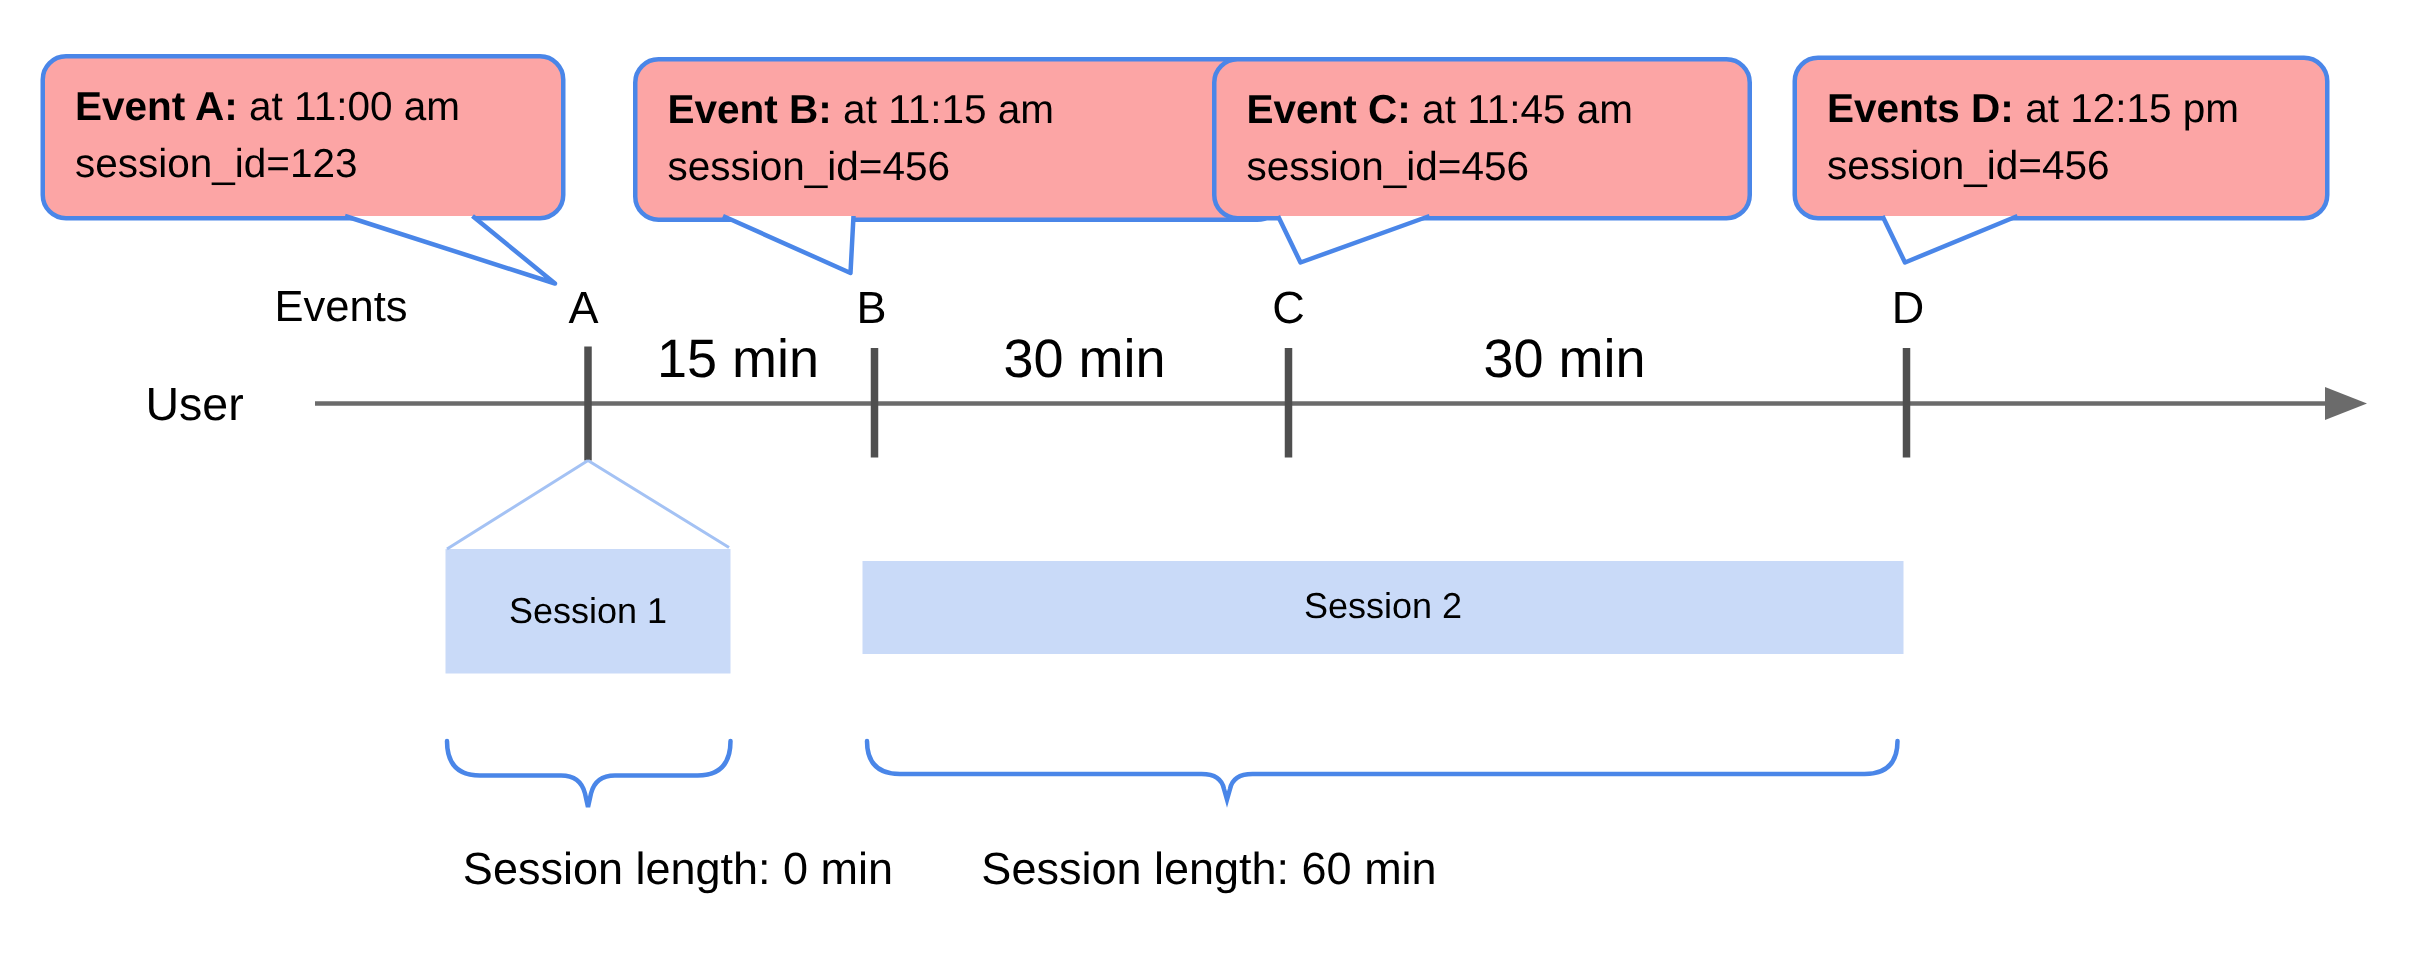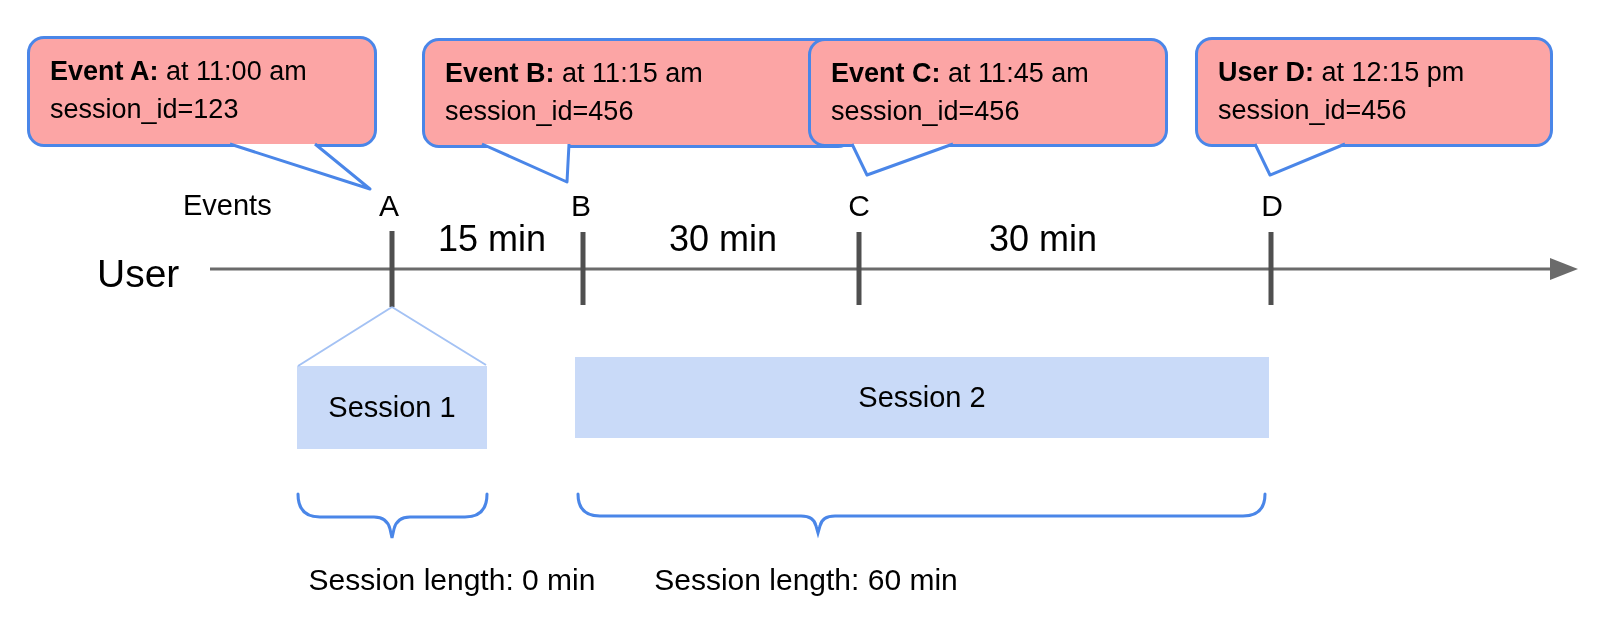--- a/index.html
+++ b/index.html
@@ -14,26 +14,26 @@
     border-radius:17px;box-sizing:border-box;
     padding:13px 0 0 20px;font-size:27px;line-height:38px;white-space:nowrap;
   }
   .event-title{font-weight:bold;}
   .event-time{margin-left:0.28em;}
   .event-session{display:block;}
   
   .tick-label{position:absolute;top:189px;font-size:30px;transform:translateX(-50%);}
   .interval-label{position:absolute;top:218px;font-size:36px;transform:translateX(-50%);}
   .events-label{position:absolute;left:183px;top:189px;font-size:29px;}
-  .user-label{position:absolute;left:97px;top:252px;font-size:39px;}
+  .user-label{position:absolute;left:97px;top:252px;font-size:31px;}
   
   .session-box{
     position:absolute;background:#c9daf8;
     display:flex;align-items:center;justify-content:center;
-    font-size:29px;
+    font-size:24px;
   }
   .length-label{position:absolute;top:563px;font-size:30px;transform:translateX(-50%);white-space:nowrap;}
   svg.overlay{position:absolute;left:0;top:0;pointer-events:none;}
 </style>
 </head>
 <body>
 
 <div class="canvas">
 
   <div class="bubble" style="left:27px;top:36px;width:350px;height:111px;">
@@ -45,40 +45,40 @@
     <span><span class="event-title">Event B:</span><span class="event-time">at 11:15 am</span></span>
     <span class="event-session">session_id=456</span>
   </div>
 
   <div class="bubble" style="left:808px;top:38px;width:360px;height:109px;">
     <span><span class="event-title">Event C:</span><span class="event-time">at 11:45 am</span></span>
     <span class="event-session">session_id=456</span>
   </div>
 
   <div class="bubble" style="left:1195px;top:37px;width:358px;height:110px;">
-    <span><span class="event-title">User D:</span><span class="event-time">at 12:15 pm</span></span>
+    <span><span class="event-title">Events D:</span><span class="event-time">at 12:15 pm</span></span>
     <span class="event-session">session_id=456</span>
   </div>
 
   <div class="events-label">Events</div>
   <div class="user-label">User</div>
 
   <div class="tick-label" style="left:389px;">A</div>
   <div class="tick-label" style="left:581px;">B</div>
   <div class="tick-label" style="left:859px;">C</div>
   <div class="tick-label" style="left:1272px;">D</div>
 
   <div class="interval-label" style="left:492px;">15 min</div>
   <div class="interval-label" style="left:723px;">30 min</div>
   <div class="interval-label" style="left:1043px;">30 min</div>
 
   <div class="session-box" style="left:297px;top:366px;width:190px;height:83px;">
     <span>Session 1</span>
   </div>
-  <div class="session-box" style="left:575px;top:357px;width:694px;height:81px;">
+  <div class="session-box" style="left:575px;top:374px;width:694px;height:62px;">
     <span>Session 2</span>
   </div>
 
   <div class="length-label" style="left:408px;margin-left:44px;">Session length: 0 min</div>
   <div class="length-label" style="left:806px;">Session length: 60 min</div>
 
   <svg class="overlay" width="1614" height="642" viewBox="0 0 1614 642">
 
     <line x1="210" y1="269" x2="1556" y2="269" stroke-width="3" stroke="#6b6b6b"></line>
     <polygon points="1550,258 1578,269 1550,280" fill="#6b6b6b"></polygon>

